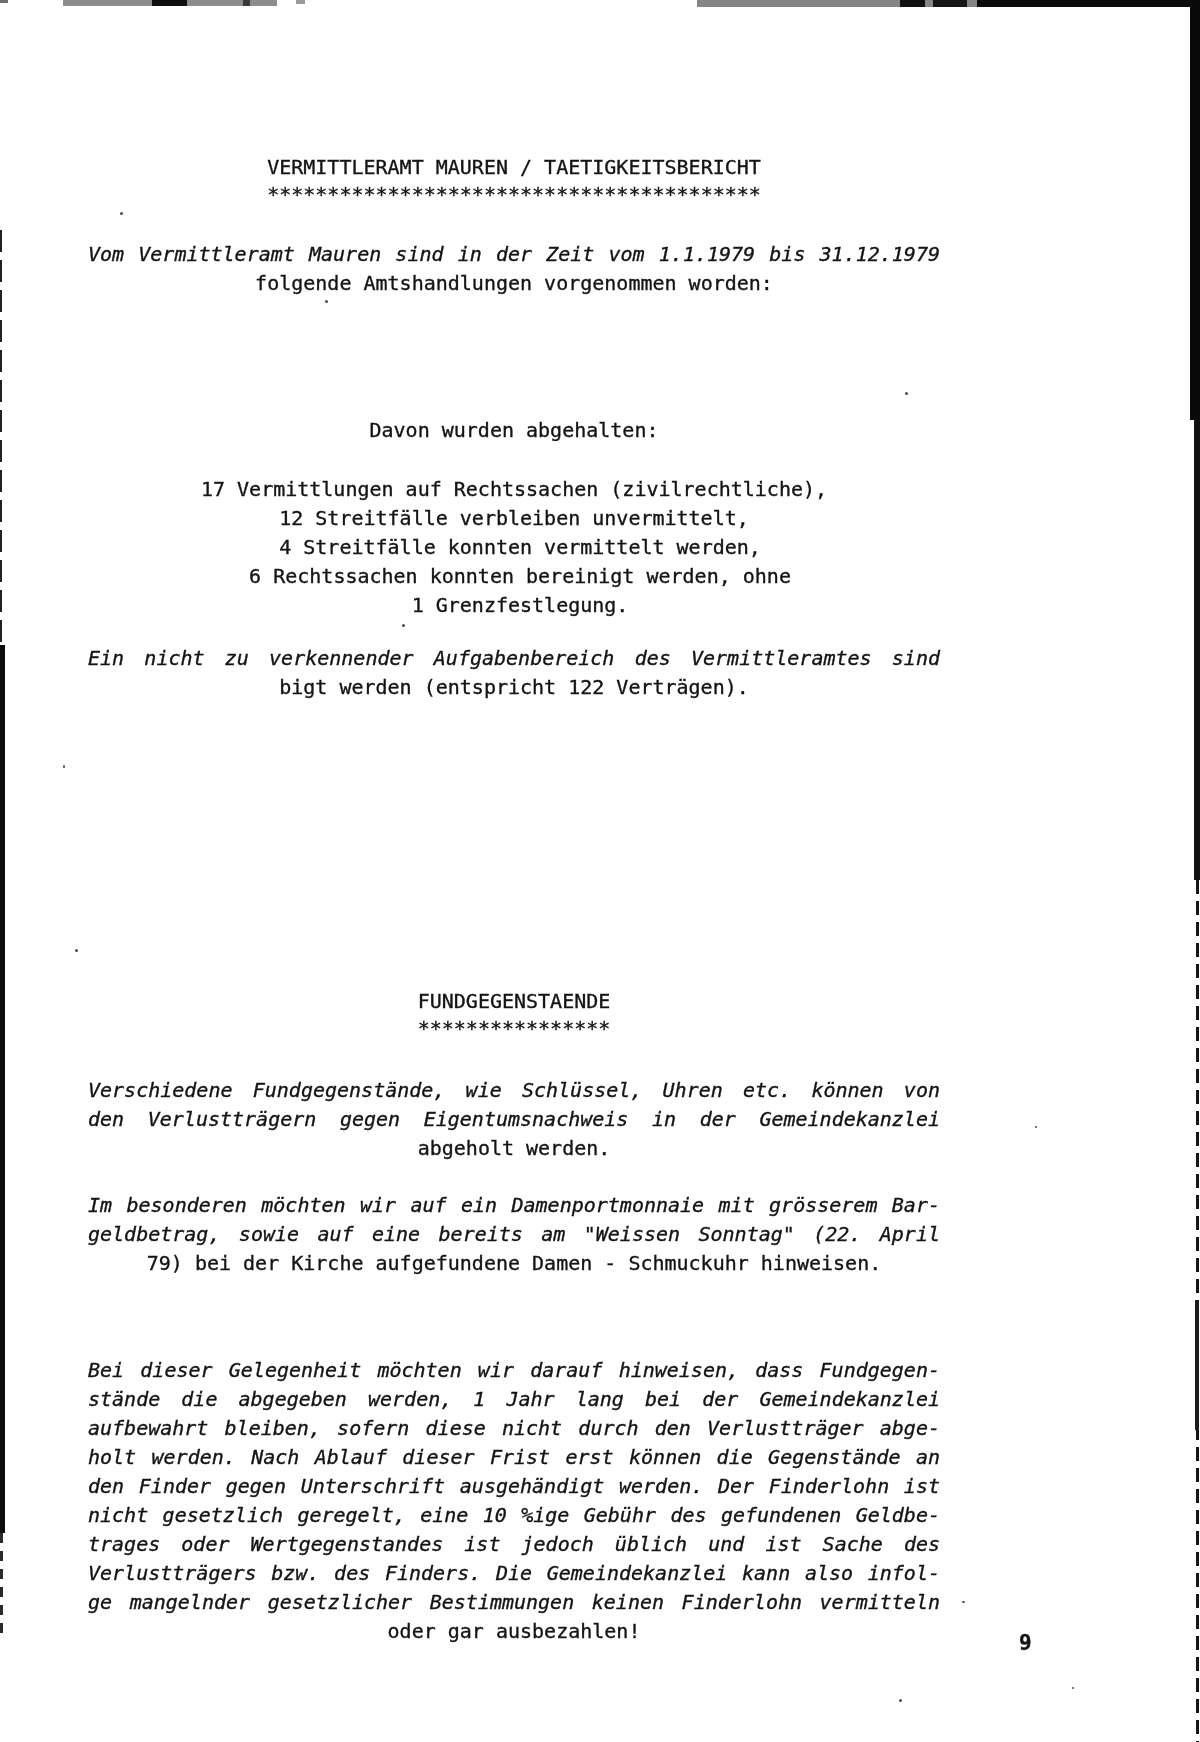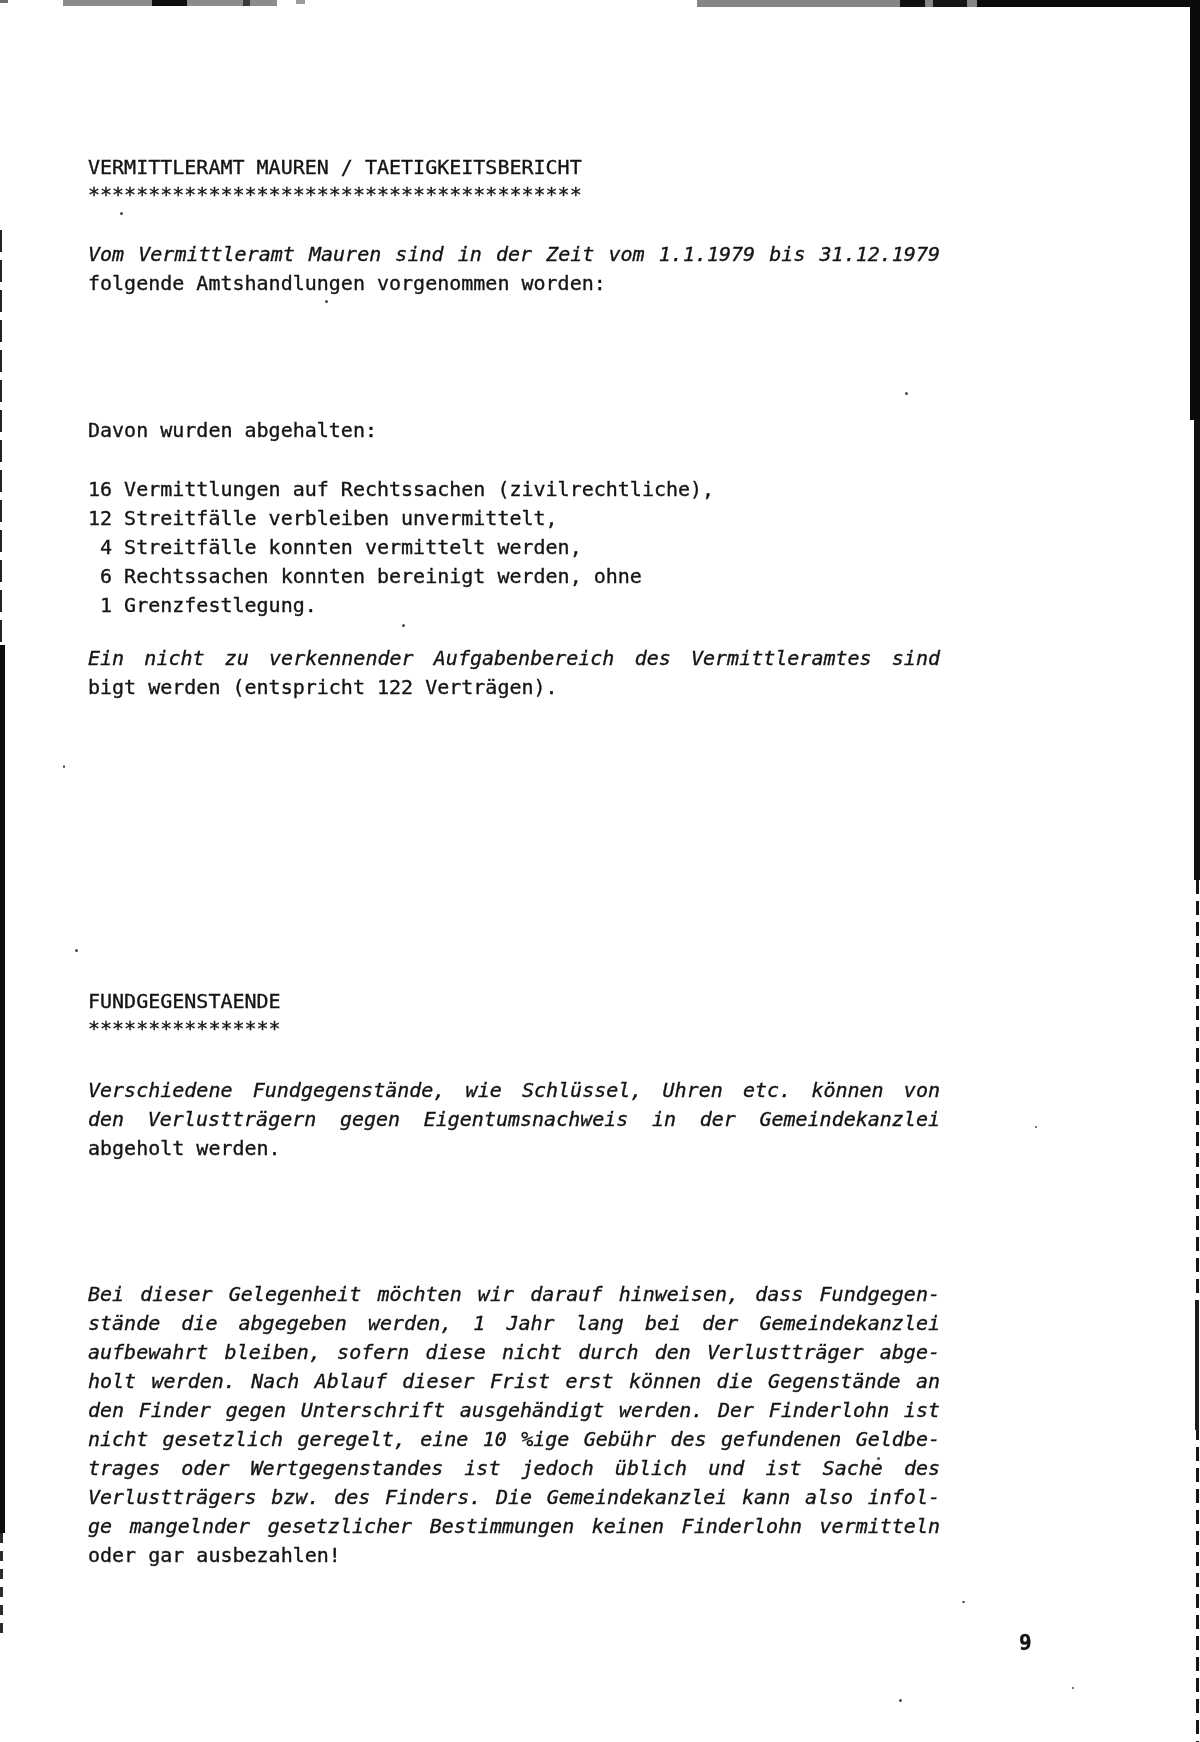--- a/index.html
+++ b/index.html
@@ -13,21 +13,21 @@
   }
   .block{
     position:absolute;
     left:88px;
     width:852px;
     font-size:20px;
     line-height:29px;
     -webkit-text-stroke:0.35px currentColor;
   }
   .block.tight{line-height:27px;}
-  .line{white-space:pre;}
+  .line{white-space:pre;text-align:center;}
   .line.just{
     white-space:normal;
     text-align:justify;
     text-align-last:justify;
     font-style:italic;
   }
   .page-number{
     position:absolute;
     left:1019px;top:1630px;
     font-size:21px;line-height:27px;
@@ -108,21 +108,21 @@
       <div class="line just">Vom Vermittleramt Mauren sind in der Zeit vom 1.1.1979 bis 31.12.1979</div>
       <div class="line">folgende Amtshandlungen vorgenommen worden:</div>
     </div>
 
 
   <div class="block" style="top:416px">
       <div class="line">Davon wurden abgehalten:</div>
     </div>
 
   <div class="block" style="top:475px">
-      <div class="line">16 Vermittlungen auf Rechtssachen (zivilrechtliche),</div>
+      <div class="line">17 Vermittlungen auf Rechtssachen (zivilrechtliche),</div>
       <div class="line">12 Streitfälle verbleiben unvermittelt,</div>
       <div class="line"> 4 Streitfälle konnten vermittelt werden,</div>
       <div class="line"> 6 Rechtssachen konnten bereinigt werden, ohne</div>
       <div class="line"> 1 Grenzfestlegung.</div>
     </div>
 
   <div class="block" style="top:644px">
       <div class="line just">Ein nicht zu verkennender Aufgabenbereich des Vermittleramtes sind</div>
       <div class="line">bigt werden (entspricht 122 Verträgen).</div>
     </div>
@@ -131,22 +131,27 @@
       <div class="line">FUNDGEGENSTAENDE</div>
       <div class="line">****************</div>
     </div>
 
   <div class="block" style="top:1076px">
       <div class="line just">Verschiedene Fundgegenstände, wie Schlüssel, Uhren etc. können von</div>
       <div class="line just">den Verlustträgern gegen Eigentumsnachweis in der Gemeindekanzlei</div>
       <div class="line">abgeholt werden.</div>
     </div>
 
+  <div class="block" style="top:1191px">
+      <div class="line just">Im besonderen möchten wir auf ein Damenportmonnaie mit grösserem Bar-</div>
+      <div class="line just">geldbetrag, sowie auf eine bereits am "Weissen Sonntag" (22. April</div>
+      <div class="line">79) bei der Kirche aufgefundene Damen - Schmuckuhr hinweisen.</div>
+    </div>
 
-  <div class="block" style="top:1280px">
+  <div class="block" style="top:1356px">
       <div class="line just">Bei dieser Gelegenheit möchten wir darauf hinweisen, dass Fundgegen-</div>
       <div class="line just">stände die abgegeben werden, 1 Jahr lang bei der Gemeindekanzlei</div>
       <div class="line just">aufbewahrt bleiben, sofern diese nicht durch den Verlustträger abge-</div>
       <div class="line just">holt werden. Nach Ablauf dieser Frist erst können die Gegenstände an</div>
       <div class="line just">den Finder gegen Unterschrift ausgehändigt werden. Der Finderlohn ist</div>
       <div class="line just">nicht gesetzlich geregelt, eine 10 %ige Gebühr des gefundenen Geldbe-</div>
       <div class="line just">trages oder Wertgegenstandes ist jedoch üblich und ist Sache des</div>
       <div class="line just">Verlustträgers bzw. des Finders. Die Gemeindekanzlei kann also infol-</div>
       <div class="line just">ge mangelnder gesetzlicher Bestimmungen keinen Finderlohn vermitteln</div>
       <div class="line">oder gar ausbezahlen!</div>

